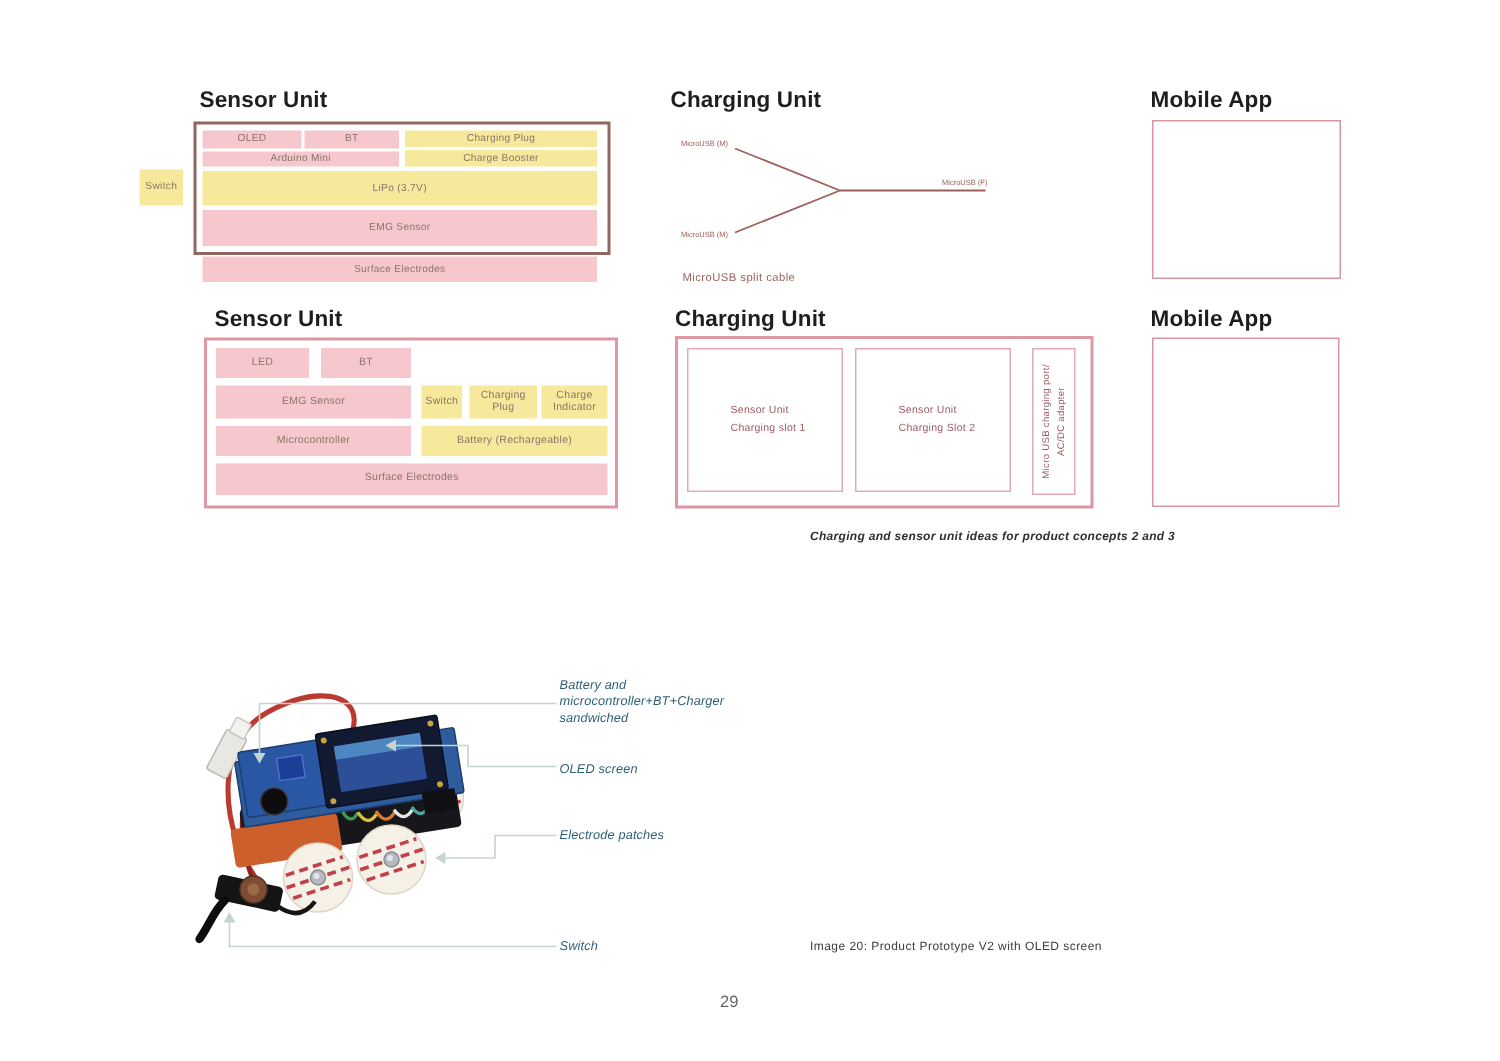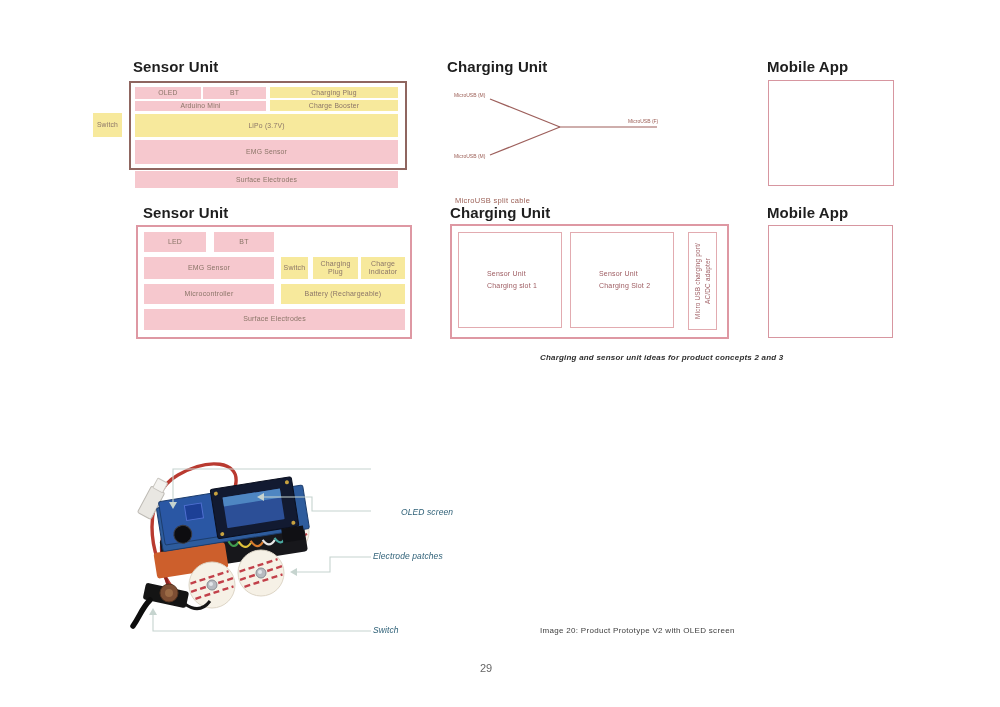--- a/index.html
+++ b/index.html
@@ -24,21 +24,21 @@
     position:absolute;border:1px solid #e2abb0;display:flex;flex-direction:column;
     justify-content:center;padding-left:28px;box-sizing:border-box;
     font-size:7px;color:#9d5b60;line-height:1.75;letter-spacing:.2px;
   }
   .vslot{position:absolute;border:1px solid #e2abb0;}
   .vslot-inner{
     position:absolute;left:50%;top:50%;width:96px;
     transform:translate(-50%,-50%) rotate(-90deg);
     font-size:6.4px;color:#9d5b60;text-align:center;line-height:1.55;letter-spacing:.2px;
   }
-  .cable-caption{position:absolute;font-size:7.5px;color:#9c6157;letter-spacing:.3px;margin-top:16px;}
+  .cable-caption{position:absolute;font-size:7.5px;color:#9c6157;letter-spacing:.3px;}
   .caption-italic{position:absolute;font-size:8px;font-style:italic;color:#2f2f2f;letter-spacing:.2px;font-weight:bold;}
   .caption-plain{position:absolute;font-size:8px;color:#3d3d3d;letter-spacing:.3px;}
   .photo-label{
     position:absolute;font-size:8.5px;font-style:italic;color:#2e6077;line-height:1.3;letter-spacing:.1px;
   }
   .page-num{position:absolute;font-size:11px;color:#666;}
 </style>
 </head>
 <body>
 
@@ -194,21 +194,22 @@
       <polyline points="241,191 23,191 23,174"></polyline>
     </g>
     <g fill="#c6d4cf">
       <polygon points="39,62 47,62 43,69"></polygon>
       <polygon points="134,53 134,61 127,57"></polygon>
       <polygon points="167,128 167,136 160,132"></polygon>
       <polygon points="19,175 27,175 23,168"></polygon>
     </g>
   </svg>
 
-  <div class="photo-label" style="left:373px;top:507px;margin-left:28px;">OLED screen</div>
+  <div class="photo-label" style="left:373px;top:451px;width:120px;">Battery and microcontroller+BT+Charger sandwiched</div>
+  <div class="photo-label" style="left:373px;top:507px;">OLED screen</div>
   <div class="photo-label" style="left:373px;top:551px;">Electrode patches</div>
   <div class="photo-label" style="left:373px;top:625px;">Switch</div>
 
   <div class="caption-plain" style="left:540px;top:626px;">Image 20: Product Prototype V2 with OLED screen</div>
 
   <div class="page-num" style="left:480px;top:662px;">29</div>
 
 </div>
 
 </body></html>

